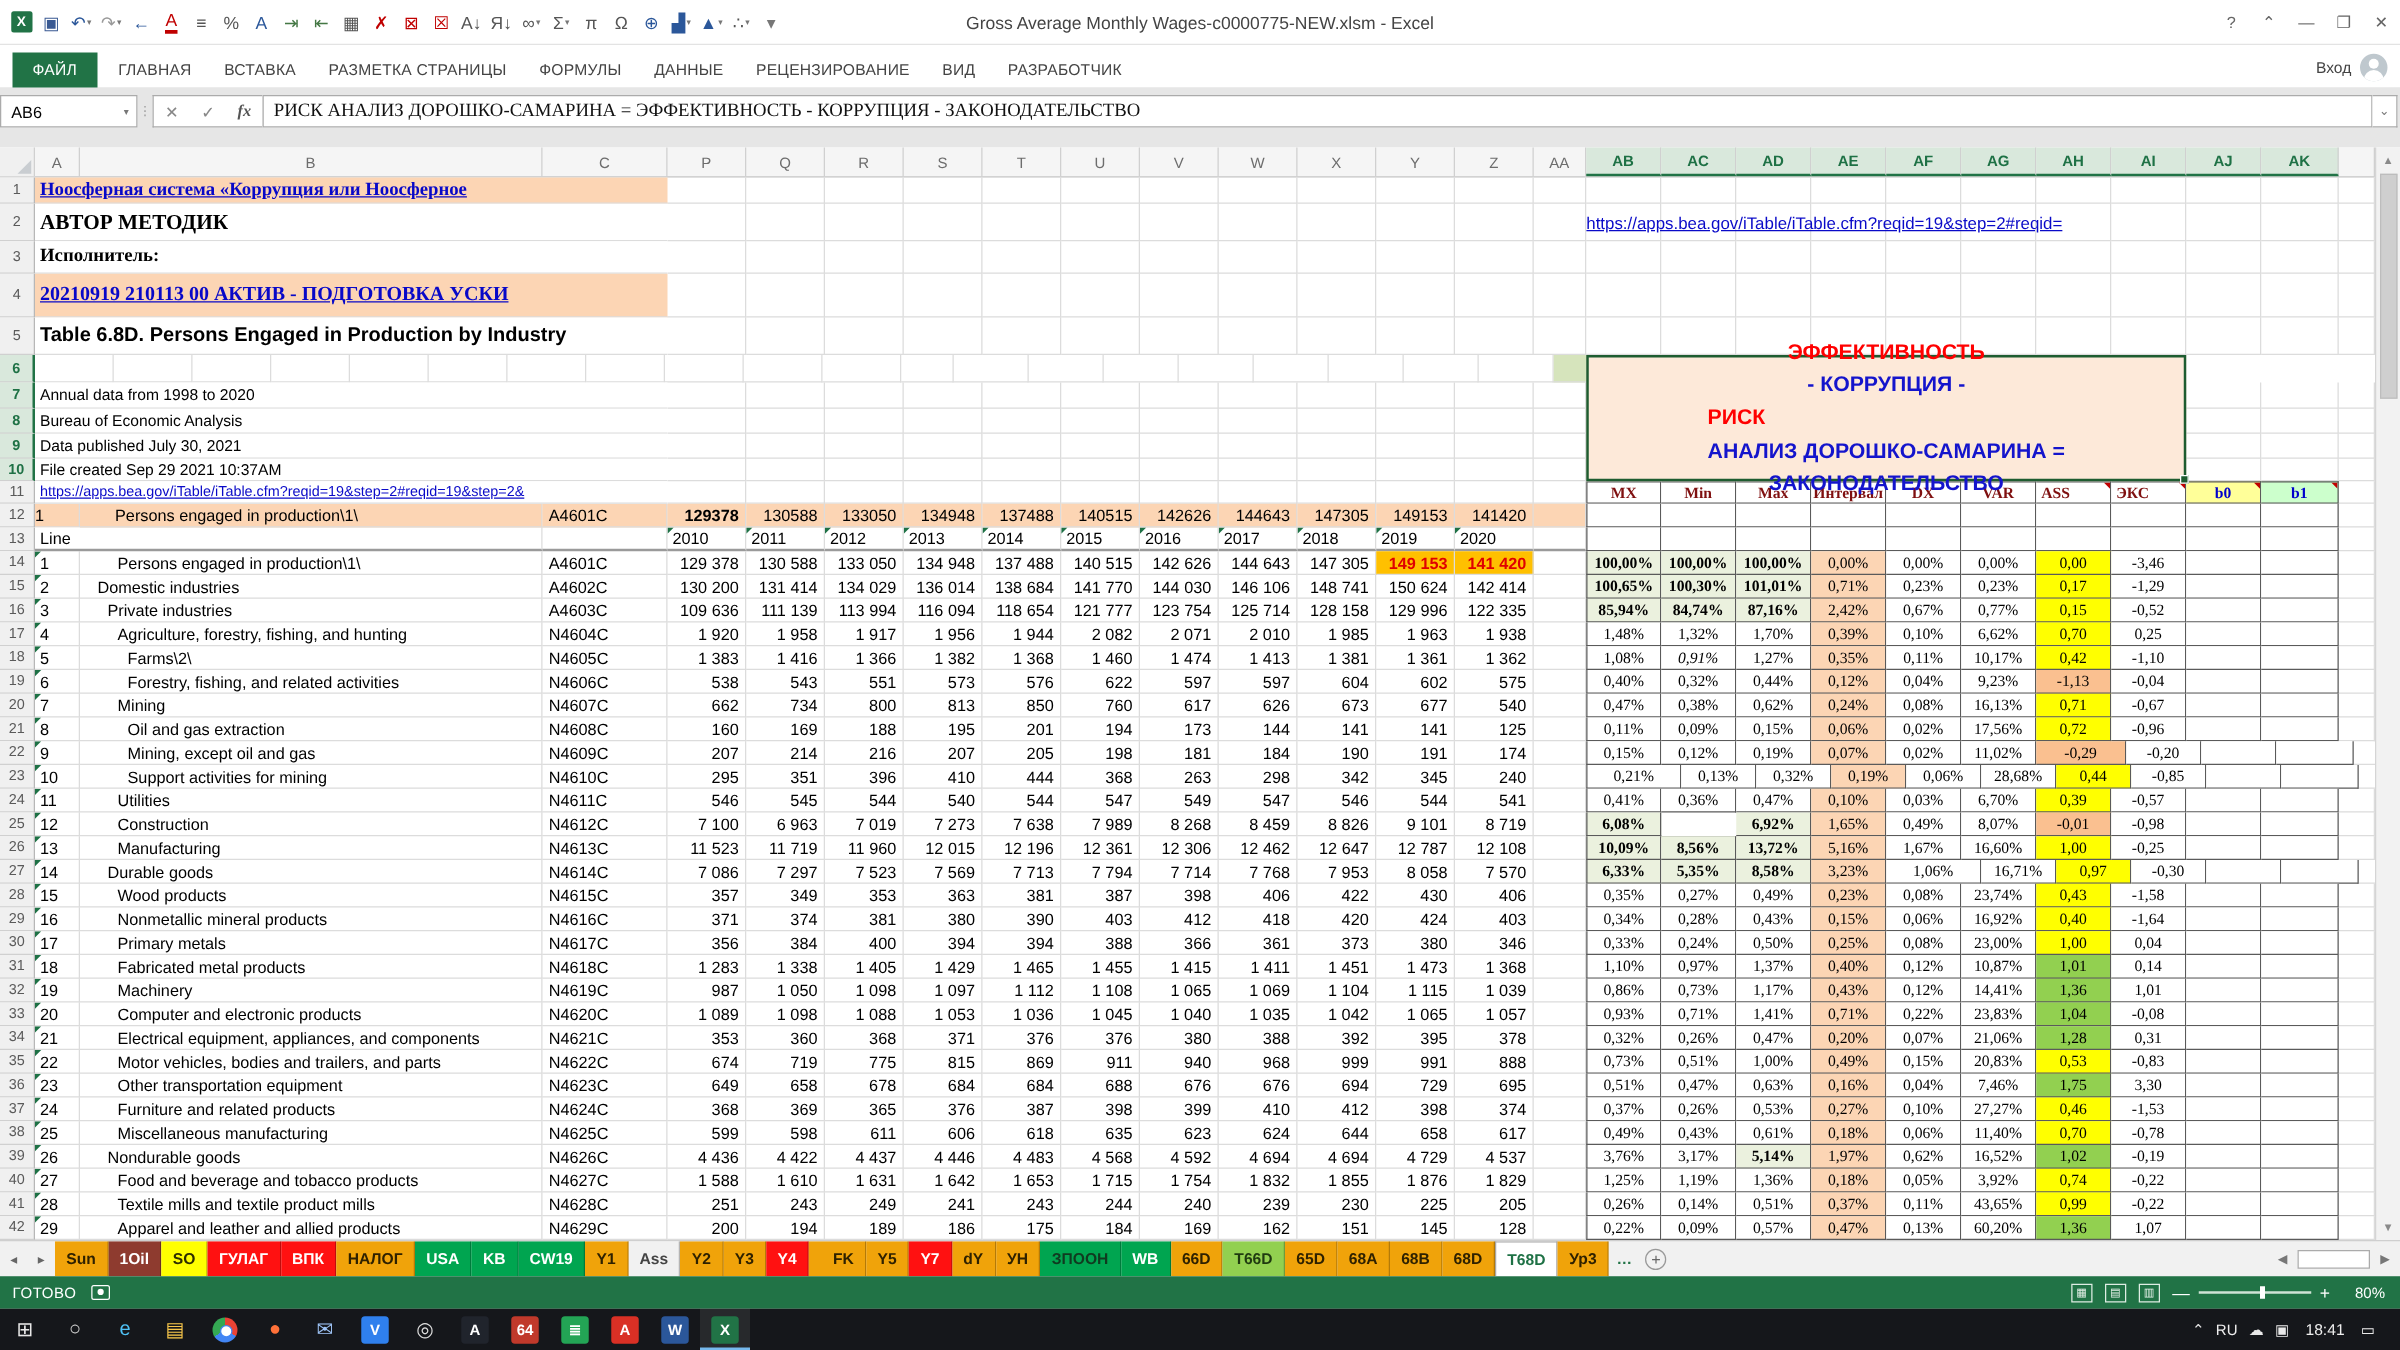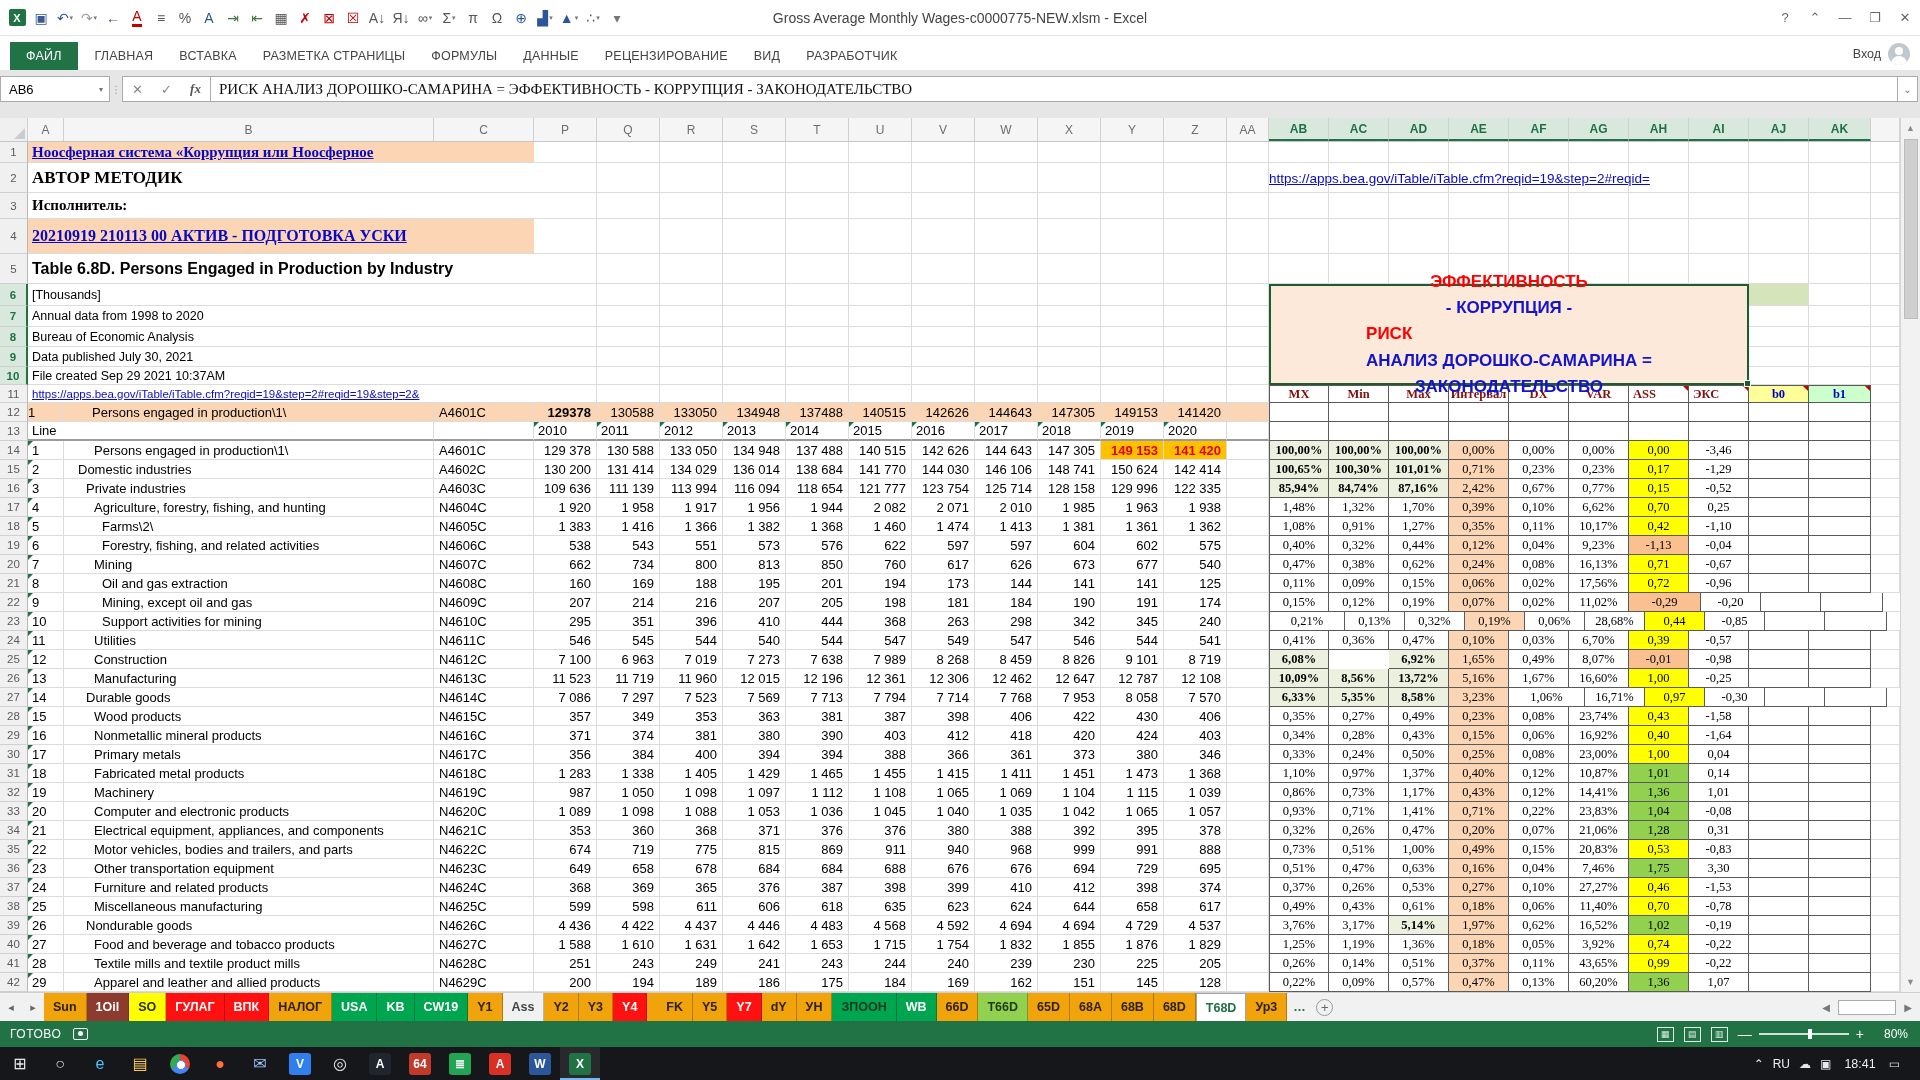--- a/index.html
+++ b/index.html
@@ -410,21 +410,20 @@
         <div class="cell" style="width: 60px;"></div>
         <div class="cell" style="width: 60px;"></div>
         <div class="cell" style="width: 60px;"></div>
         <div class="cell" style="width: 60px;"></div>
         <div class="cell" style="width: 60px;"></div>
         <div class="cell" style="width: 62px;"></div>
         <div class="cell" style="width: 29px;"></div>
       </div>
       <div class="r" style="height: 22px;">
         <div class="cell gut gsel" style="width: 28px;">6</div>
-        <div class="cell mleft plain" style="width: 506px;">[Thousands]</div>
         <div class="cell" style="width: 63px;"></div>
         <div class="cell" style="width: 63px;"></div>
         <div class="cell" style="width: 63px;"></div>
         <div class="cell" style="width: 63px;"></div>
         <div class="cell" style="width: 63px;"></div>
         <div class="cell" style="width: 63px;"></div>
         <div class="cell" style="width: 63px;"></div>
         <div class="cell" style="width: 63px;"></div>
         <div class="cell" style="width: 63px;"></div>
         <div class="cell" style="width: 63px;"></div>
@@ -762,21 +761,21 @@
         <div class="cell num" style="width: 63px;">1 382</div>
         <div class="cell num" style="width: 63px;">1 368</div>
         <div class="cell num" style="width: 63px;">1 460</div>
         <div class="cell num" style="width: 63px;">1 474</div>
         <div class="cell num" style="width: 63px;">1 413</div>
         <div class="cell num" style="width: 63px;">1 381</div>
         <div class="cell num" style="width: 63px;">1 361</div>
         <div class="cell num" style="width: 63px;">1 362</div>
         <div class="cell" style="width: 42px;"></div>
         <div class="cell pc pl" style="width: 60px;">1,08%</div>
-        <div class="cell pc" style="width: 60px;">0,91%</div>
+        <div class="cell pc" style="width: 60px; font-style: italic;">0,91%</div>
         <div class="cell pc" style="width: 60px;">1,27%</div>
         <div class="cell pc pi" style="width: 60px;">0,35%</div>
         <div class="cell pc" style="width: 60px;">0,11%</div>
         <div class="cell pc" style="width: 60px;">10,17%</div>
         <div class="cell pc ay" style="width: 60px;">0,42</div>
         <div class="cell pc" style="width: 60px;">-1,10</div>
         <div class="cell pc" style="width: 60px;"></div>
         <div class="cell pc" style="width: 62px;"></div>
         <div class="cell" style="width: 29px;"></div>
       </div>

